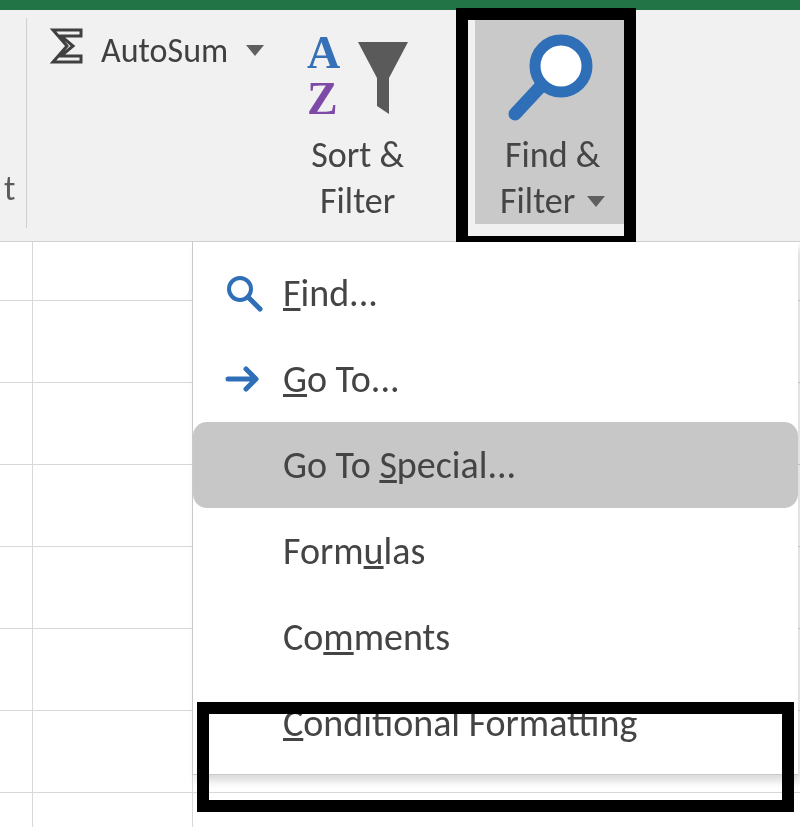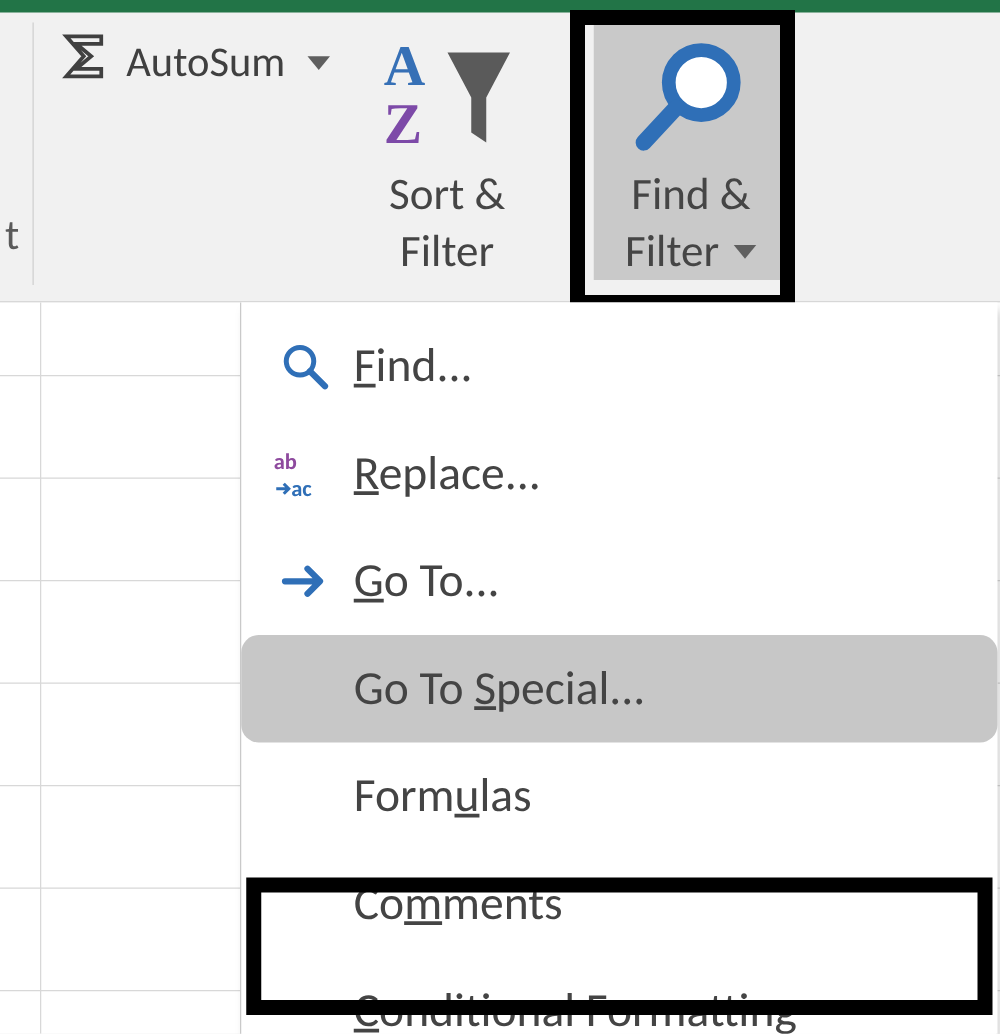--- a/index.html
+++ b/index.html
@@ -213,30 +213,20 @@
     <div class="menu-item">
       <span class="mi-icon">
         <svg width="44" height="44" viewBox="0 0 44 44">
           <circle cx="18" cy="18" r="11" fill="none" stroke="#2f6fb7" stroke-width="4"></circle>
           <line x1="26" y1="26" x2="38" y2="38" stroke="#2f6fb7" stroke-width="5" stroke-linecap="round"></line>
         </svg>
       </span>
       <span class="mi-label"><span class="mn">F</span>ind...</span>
     </div>
 
-    <div class="menu-item">
-      <span class="mi-icon">
-        <svg width="50" height="44" viewBox="0 0 50 44">
-          <text x="0" y="18" font-size="18" fill="#8e4a9e" font-weight="700">ab</text>
-          <text x="14" y="40" font-size="18" fill="#2f6fb7" font-weight="700">ac</text>
-          <path d="M2 34 L12 34 M8 30 L12 34 L8 38" stroke="#2f6fb7" stroke-width="2.5" fill="none"></path>
-        </svg>
-      </span>
-      <span class="mi-label"><span class="mn">R</span>eplace...</span>
-    </div>
 
     <div class="menu-item">
       <span class="mi-icon">
         <svg width="44" height="44" viewBox="0 0 44 44">
           <path d="M6 22 H32 M24 12 L34 22 L24 32" stroke="#2f6fb7" stroke-width="5" fill="none" stroke-linecap="round" stroke-linejoin="round"></path>
         </svg>
       </span>
       <span class="mi-label"><span class="mn">G</span>o To...</span>
     </div>
 

